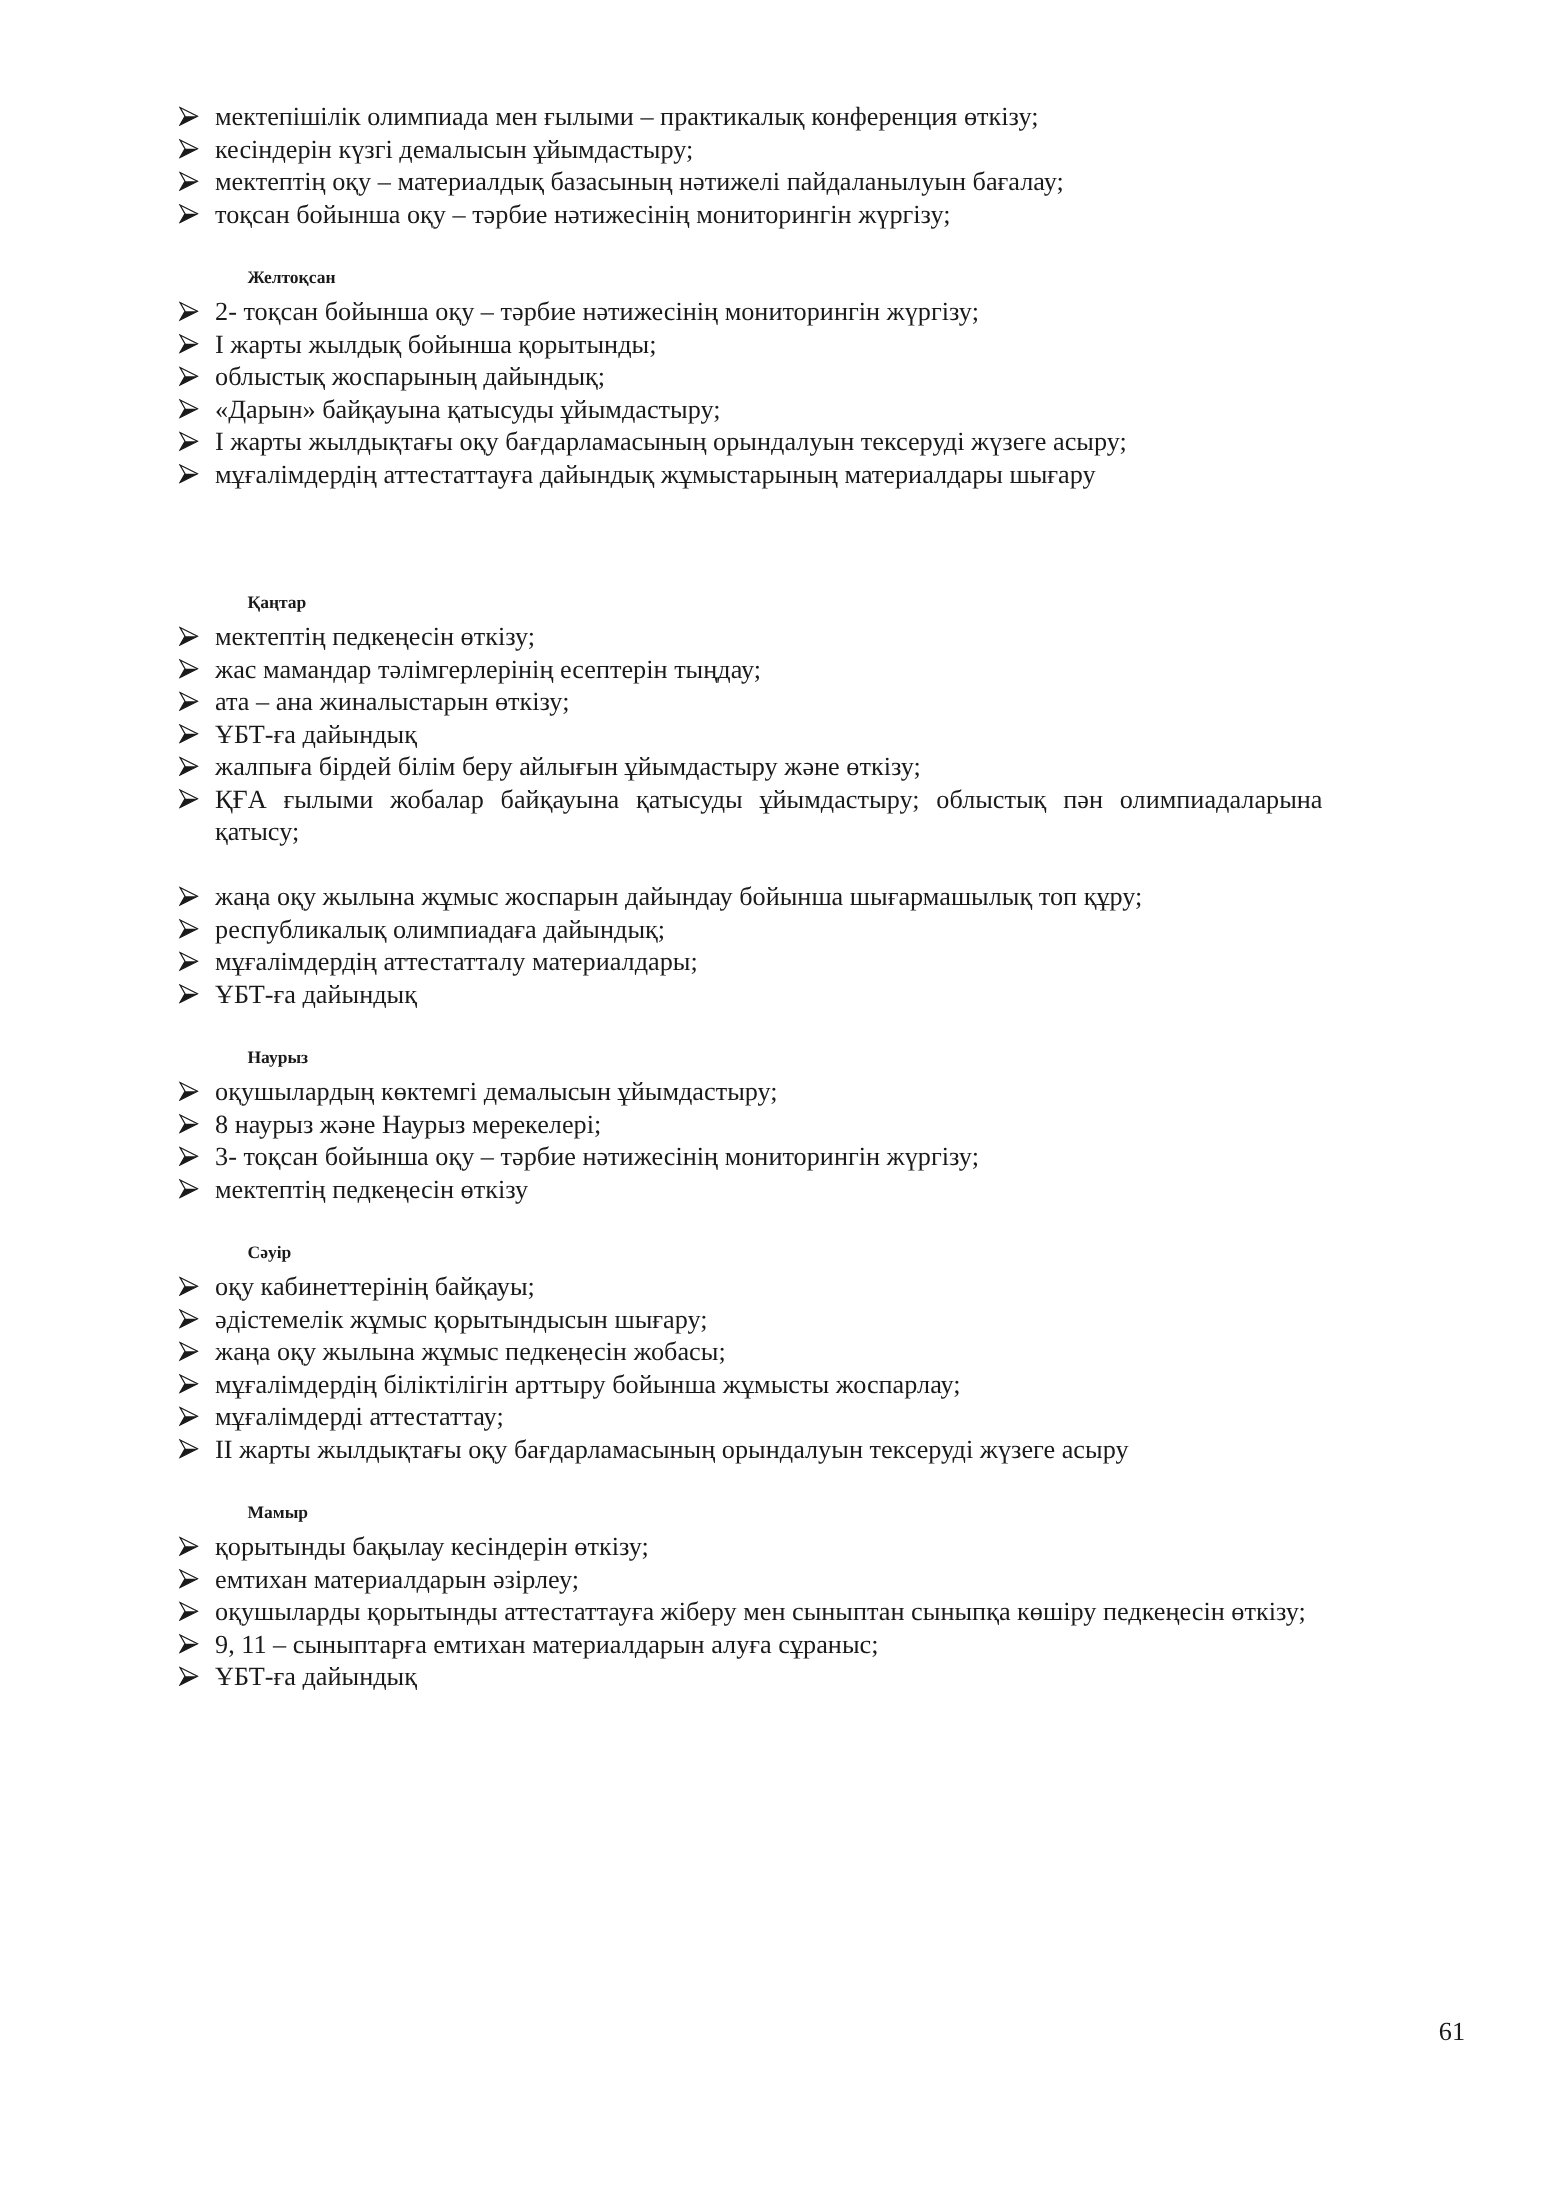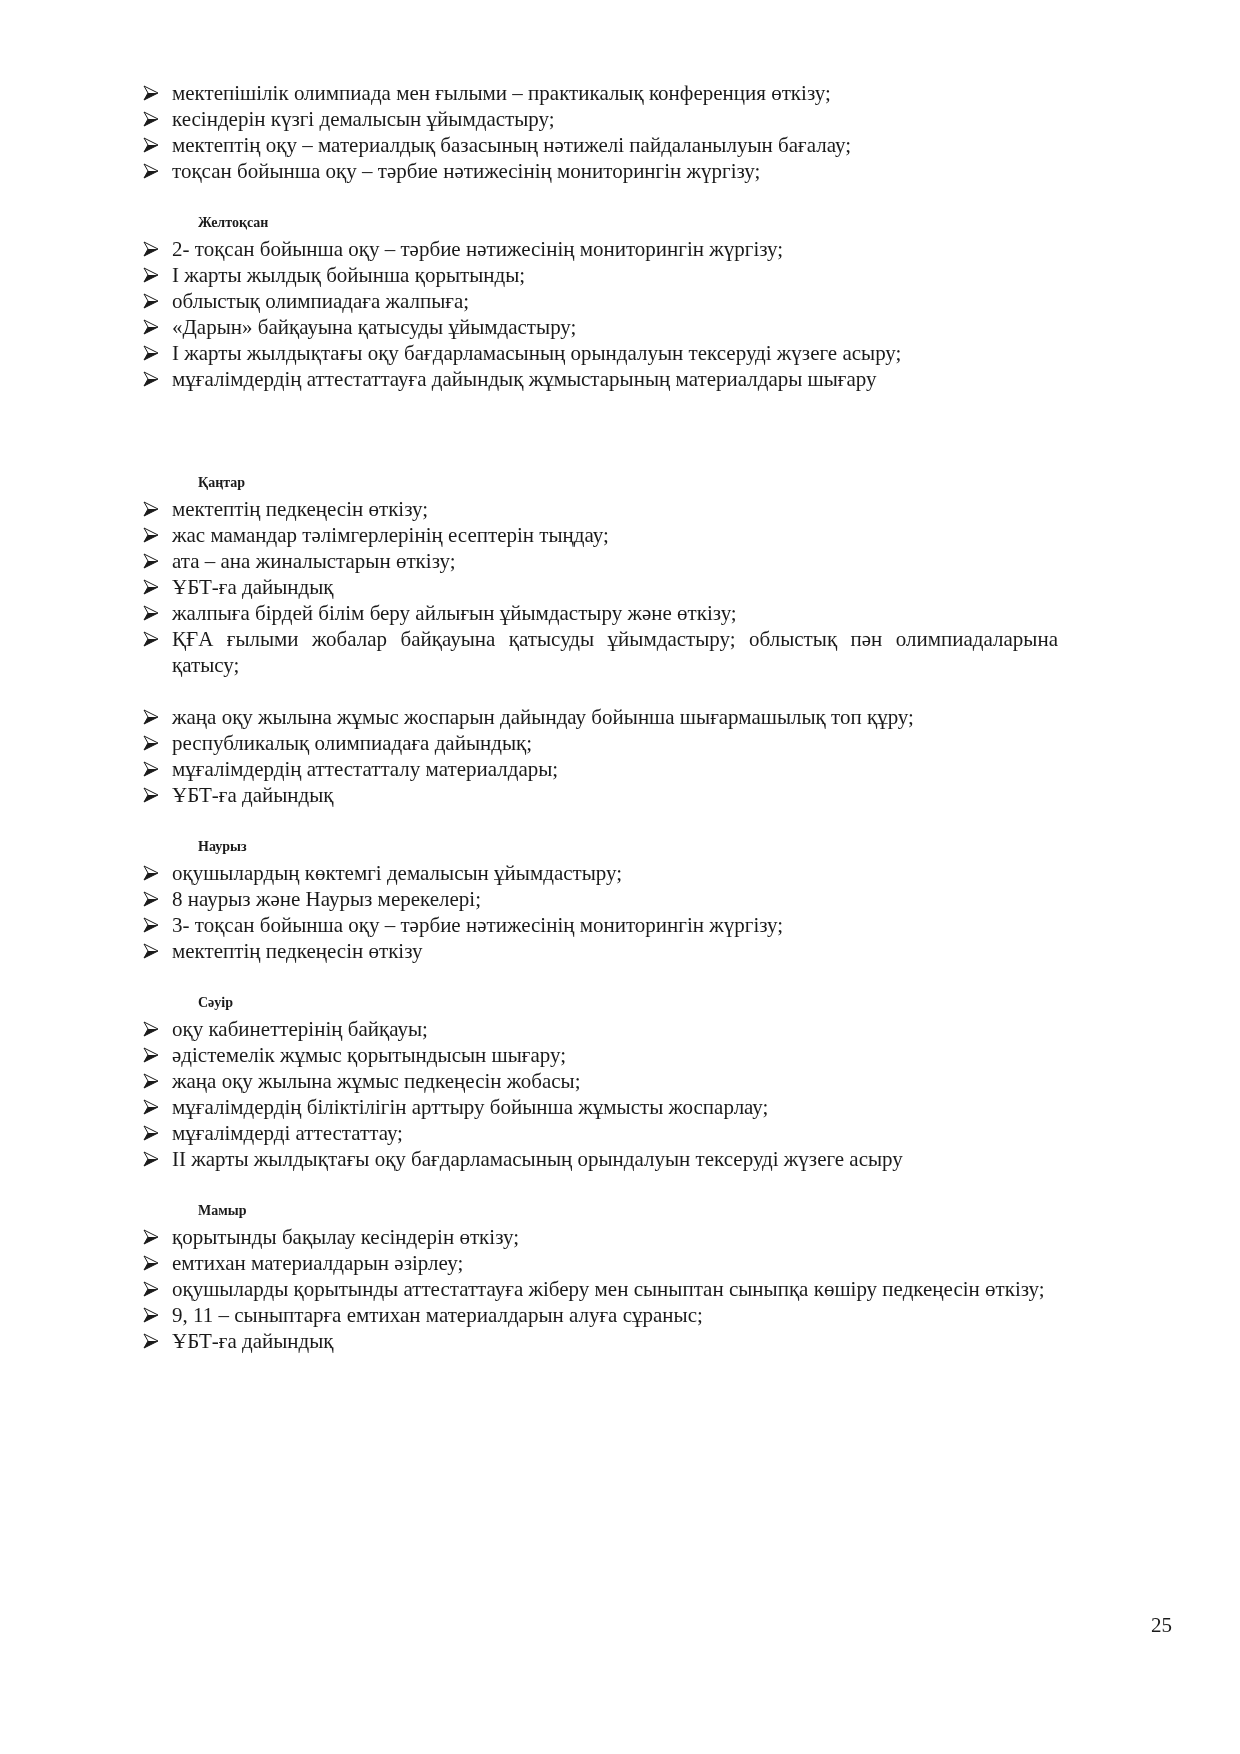--- a/index.html
+++ b/index.html
@@ -48,21 +48,21 @@
               <path d="M1 1 L15 8 L1 15 L5 8 Z" fill="#ffffff" stroke="#1a1a1a" stroke-width="1"></path>
               <path d="M1 15 L5 8 L15 8 Z" fill="#1a1a1a"></path>
             </svg><span>2- тоқсан бойынша оқу – тәрбие нәтижесінің мониторингін жүргізу;</span></li>
           <li><svg class="bullet" viewBox="0 0 16 16">
               <path d="M1 1 L15 8 L1 15 L5 8 Z" fill="#ffffff" stroke="#1a1a1a" stroke-width="1"></path>
               <path d="M1 15 L5 8 L15 8 Z" fill="#1a1a1a"></path>
             </svg><span>І жарты жылдық бойынша қорытынды;</span></li>
           <li><svg class="bullet" viewBox="0 0 16 16">
               <path d="M1 1 L15 8 L1 15 L5 8 Z" fill="#ffffff" stroke="#1a1a1a" stroke-width="1"></path>
               <path d="M1 15 L5 8 L15 8 Z" fill="#1a1a1a"></path>
-            </svg><span>облыстық олимпиадаға жалпыға;</span></li>
+            </svg><span>облыстық жоспарының дайындық;</span></li>
           <li><svg class="bullet" viewBox="0 0 16 16">
               <path d="M1 1 L15 8 L1 15 L5 8 Z" fill="#ffffff" stroke="#1a1a1a" stroke-width="1"></path>
               <path d="M1 15 L5 8 L15 8 Z" fill="#1a1a1a"></path>
             </svg><span>«Дарын»  байқауына қатысуды ұйымдастыру;</span></li>
           <li><svg class="bullet" viewBox="0 0 16 16">
               <path d="M1 1 L15 8 L1 15 L5 8 Z" fill="#ffffff" stroke="#1a1a1a" stroke-width="1"></path>
               <path d="M1 15 L5 8 L15 8 Z" fill="#1a1a1a"></path>
             </svg><span>І жарты жылдықтағы оқу бағдарламасының орындалуын тексеруді жүзеге асыру;</span></li>
           <li><svg class="bullet" viewBox="0 0 16 16">
               <path d="M1 1 L15 8 L1 15 L5 8 Z" fill="#ffffff" stroke="#1a1a1a" stroke-width="1"></path>
@@ -195,13 +195,13 @@
             </svg><span>9, 11 – сыныптарға емтихан материалдарын алуға сұраныс;</span></li>
           <li><svg class="bullet" viewBox="0 0 16 16">
               <path d="M1 1 L15 8 L1 15 L5 8 Z" fill="#ffffff" stroke="#1a1a1a" stroke-width="1"></path>
               <path d="M1 15 L5 8 L15 8 Z" fill="#1a1a1a"></path>
             </svg><span>ҰБТ-ға дайындық</span></li>
         </ul>
       </div>
     </div>
 </div>
 
-<div class="page-number">25</div>
+<div class="page-number">61</div>
 
 </body></html>

